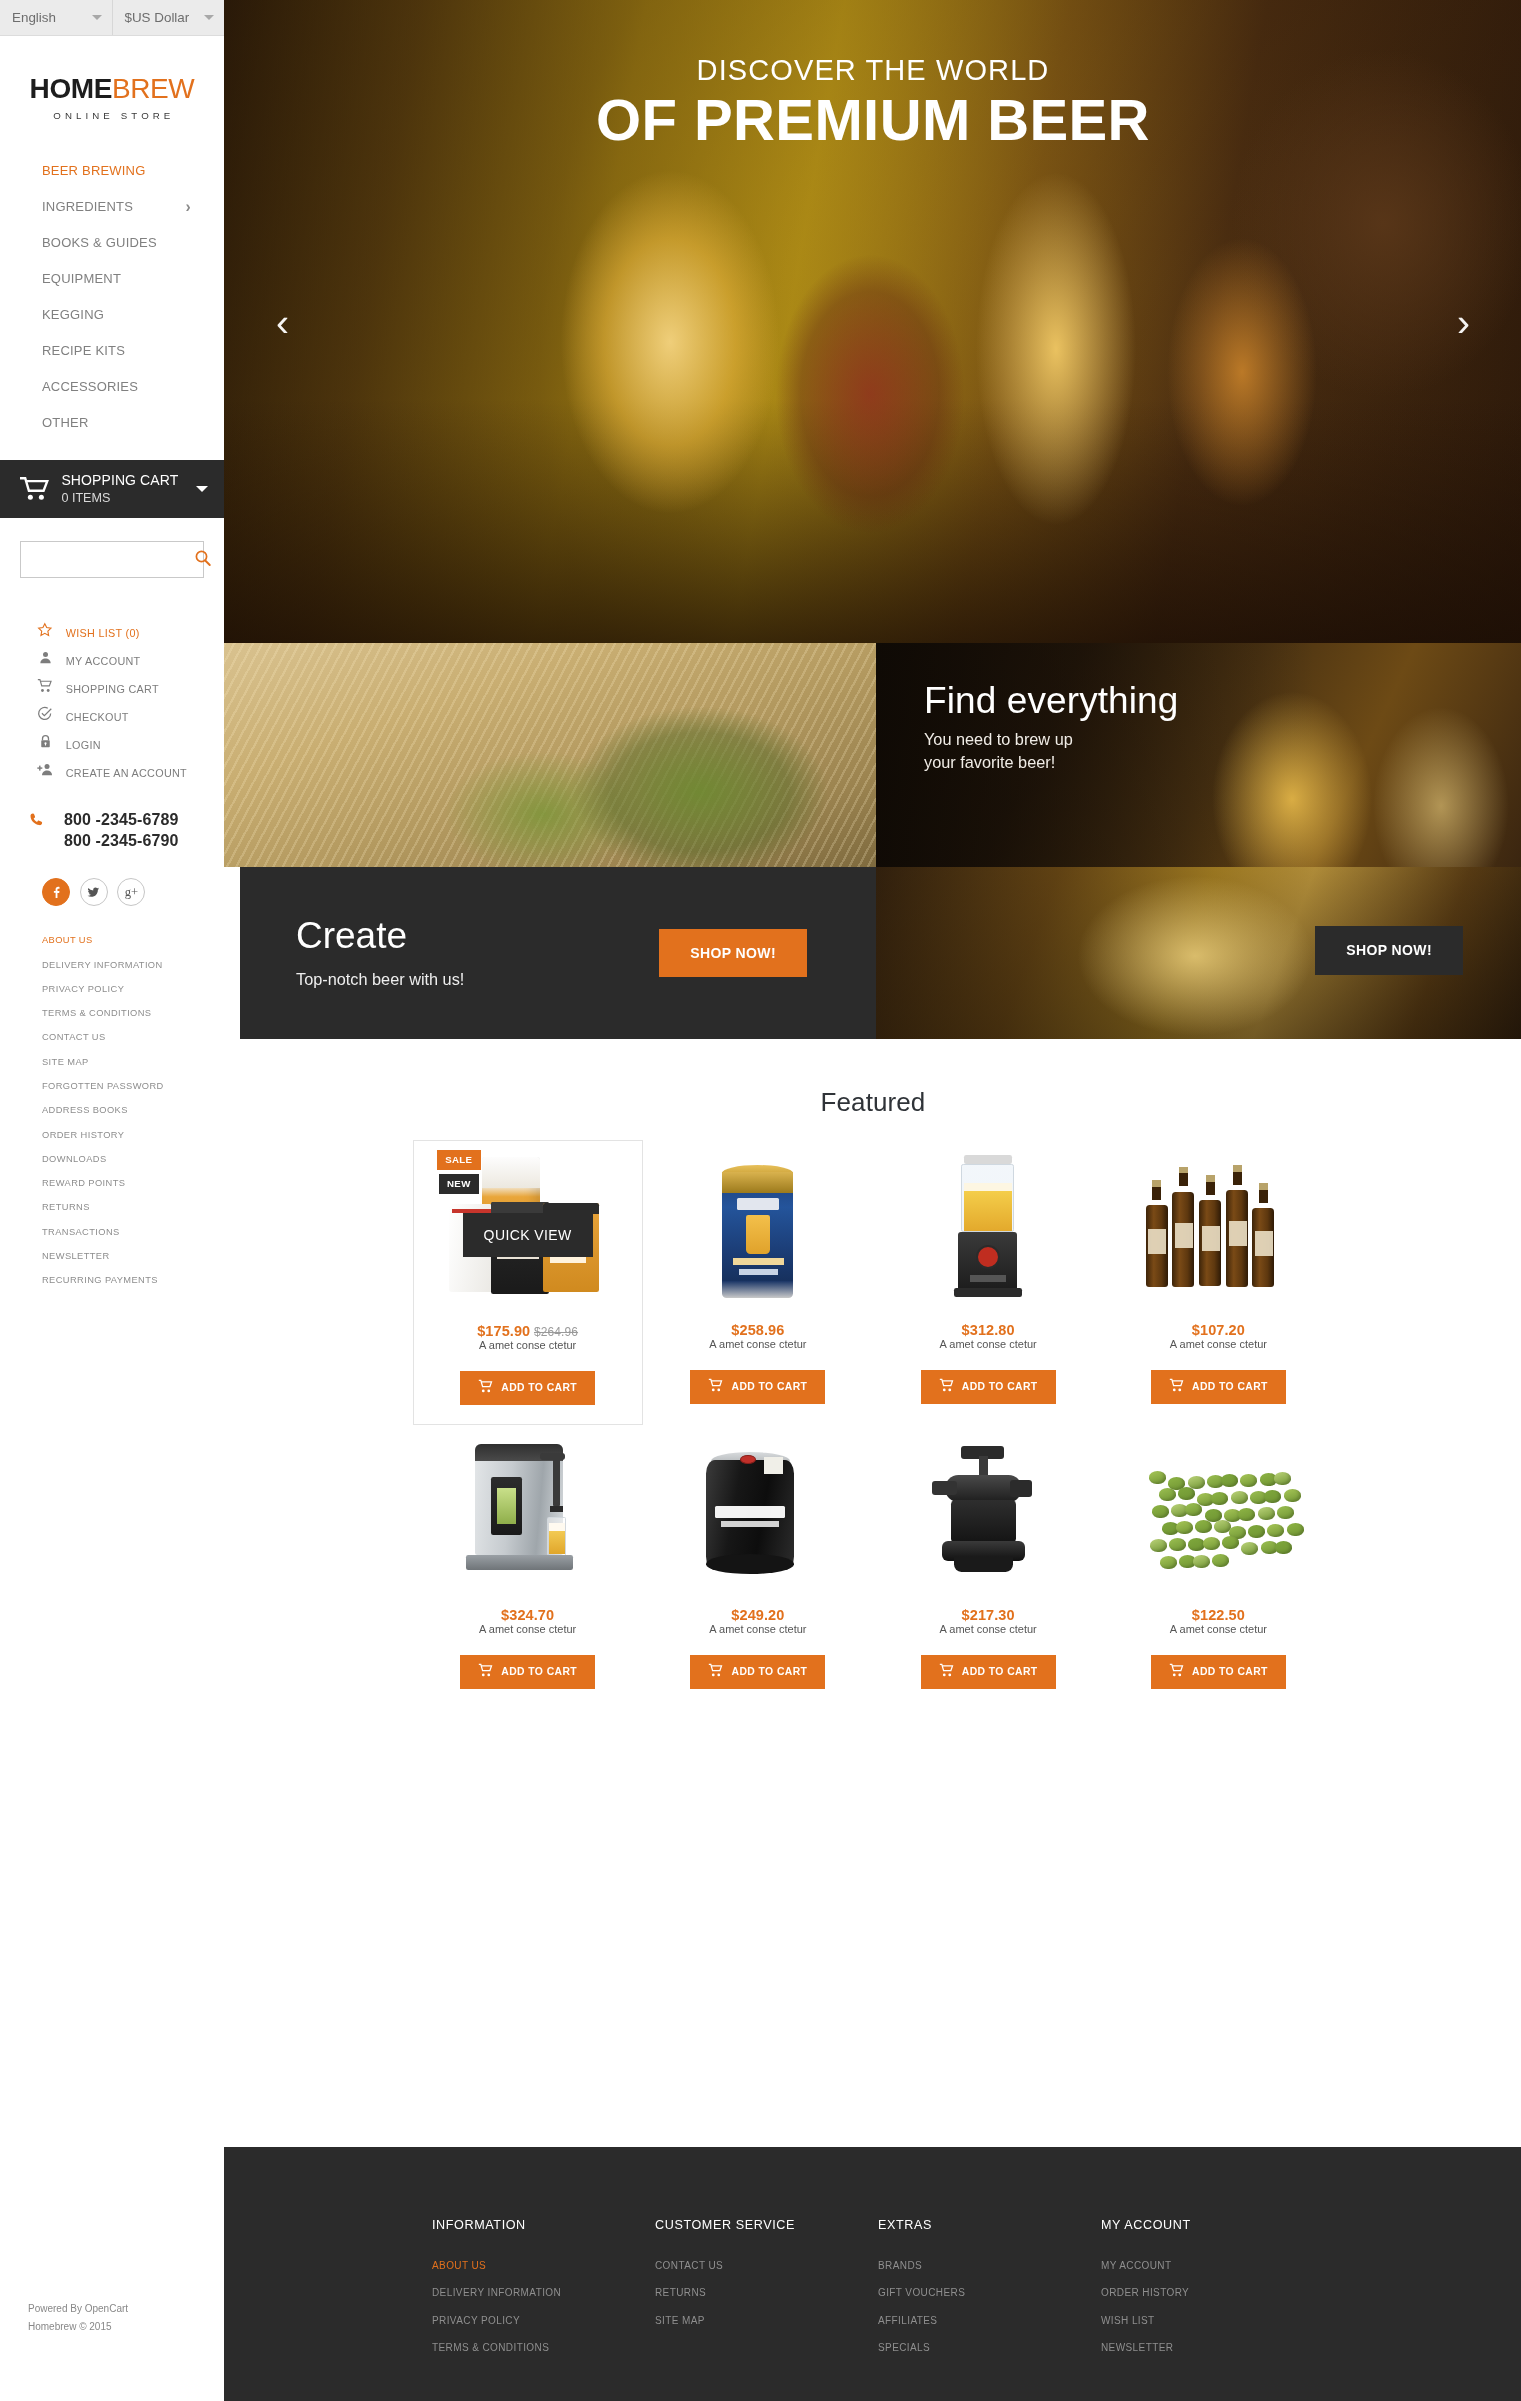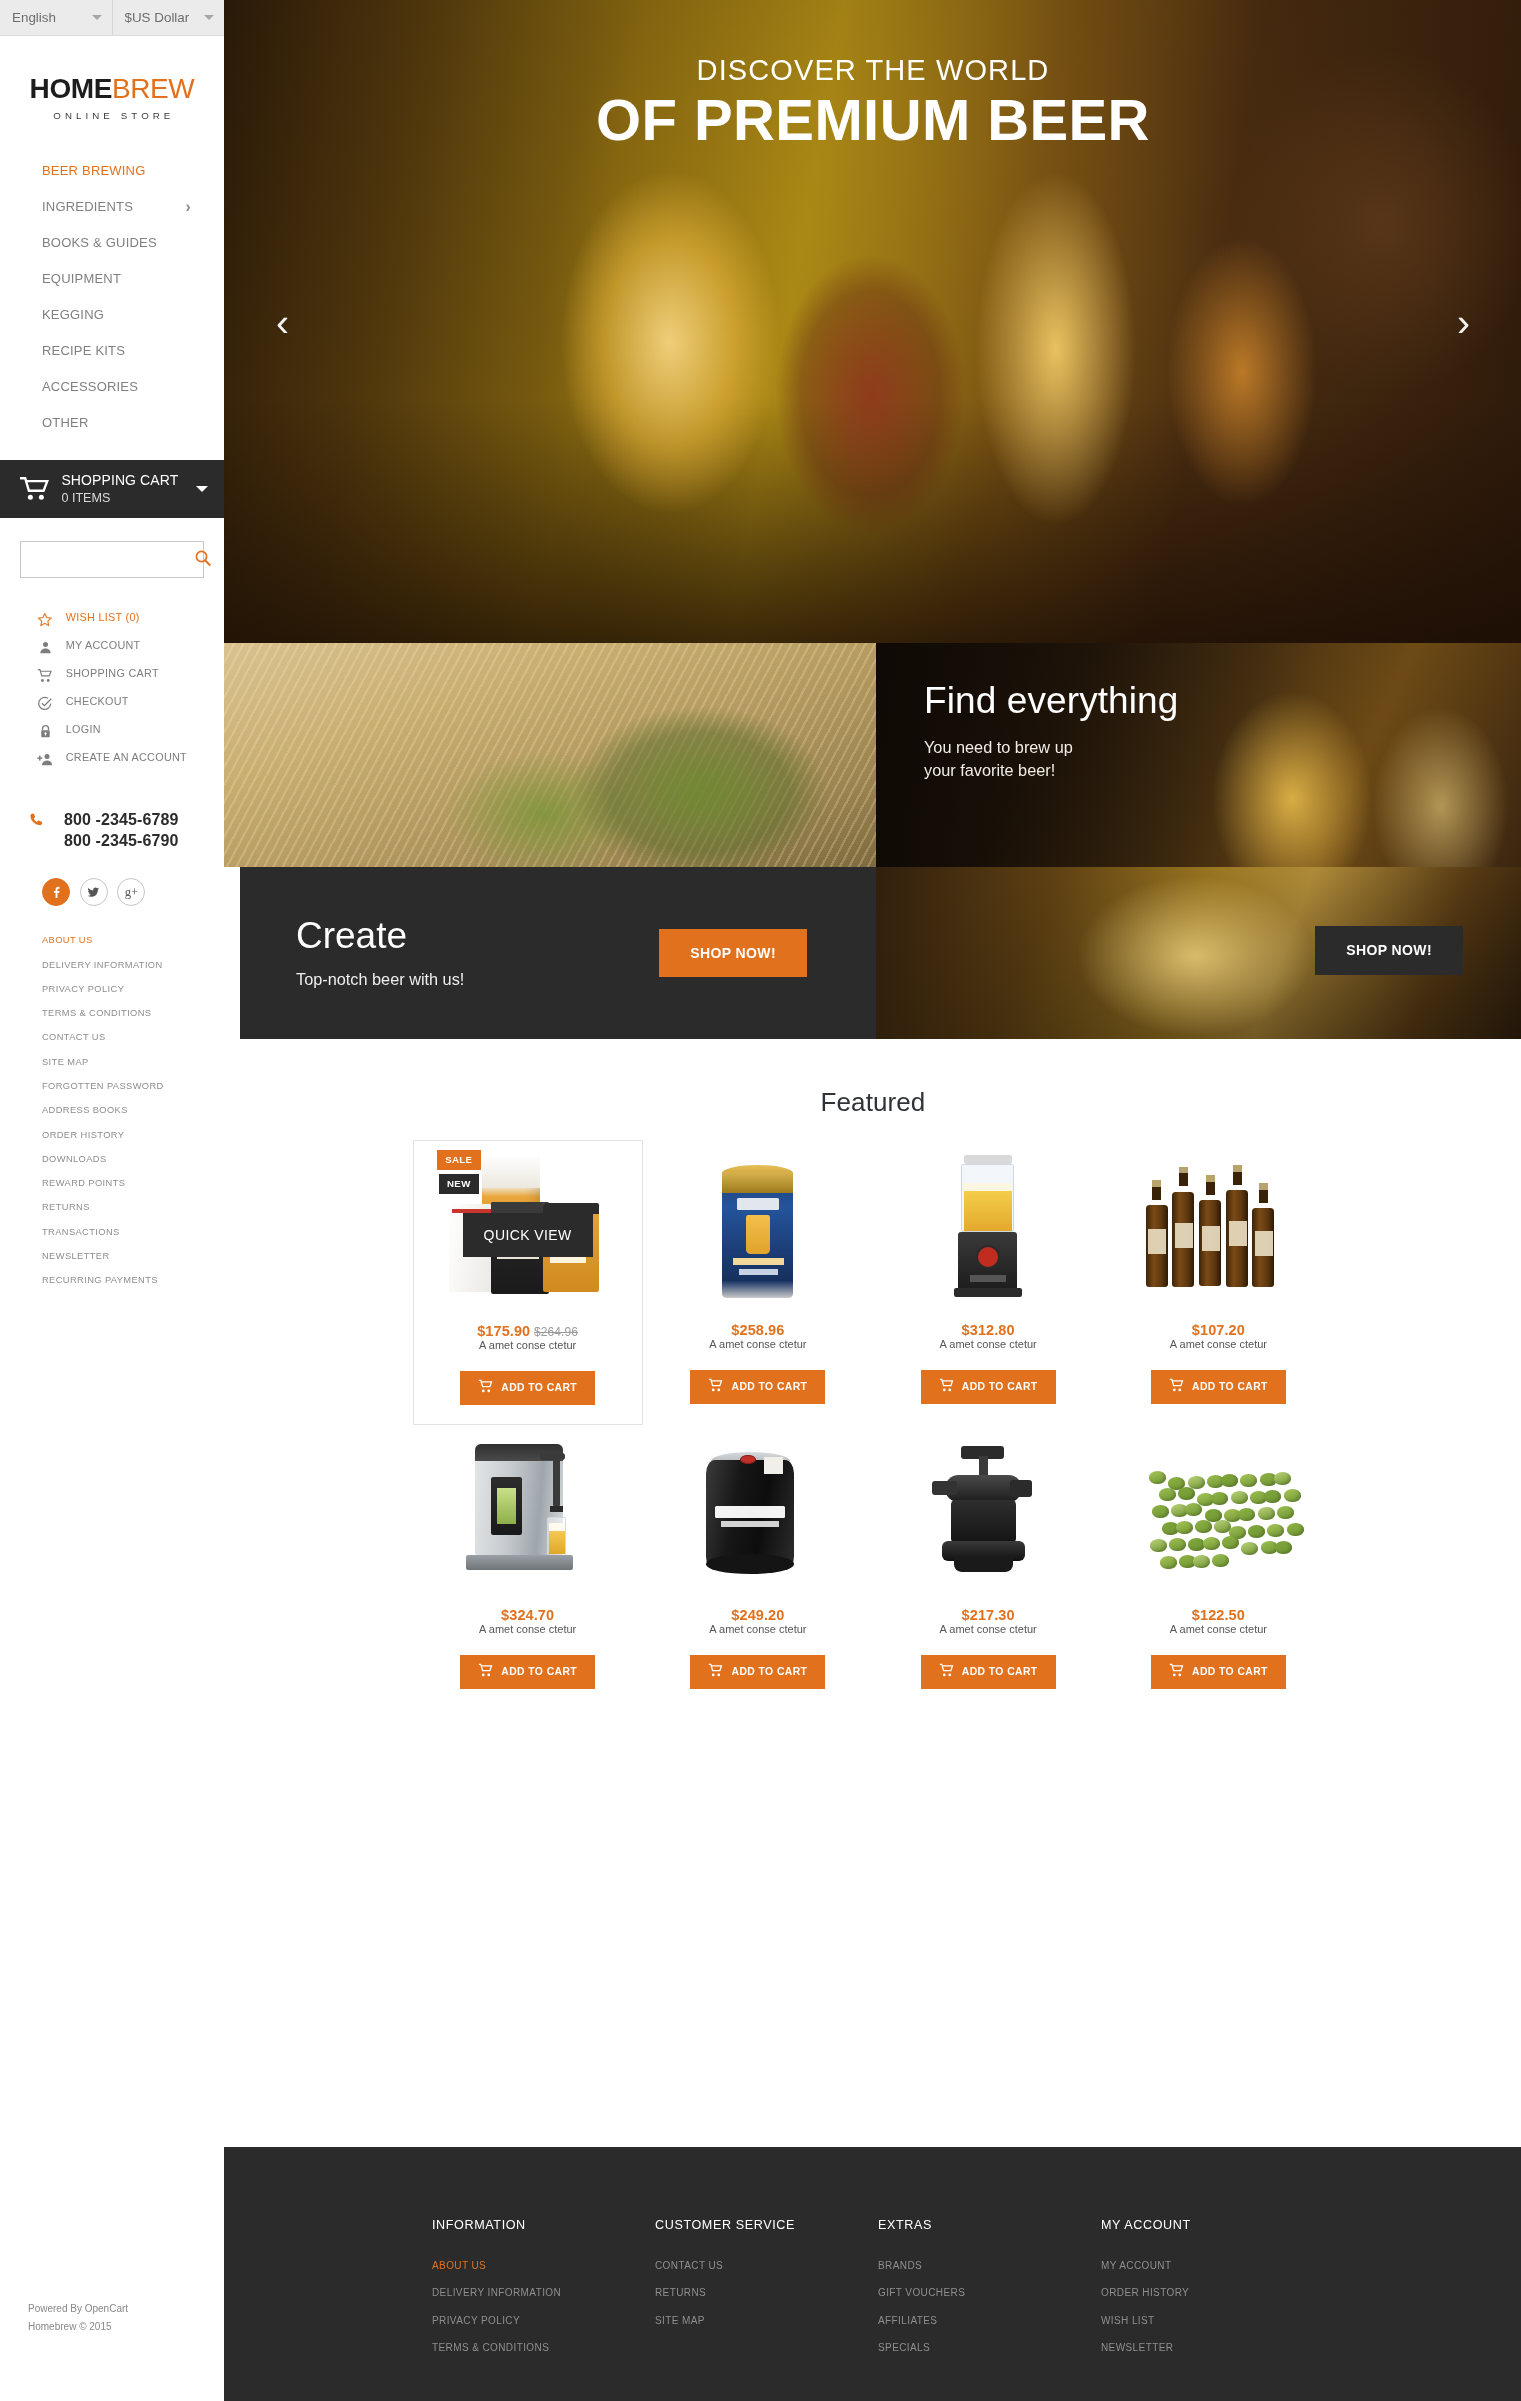--- a/index.html
+++ b/index.html
@@ -52,21 +52,21 @@
   .caret-w { width:0;height:0;border-left:6px solid transparent;border-right:6px solid transparent;border-top:6.7px solid #fff; }
 
   .search-box {
     margin:23px 20px 0 20px; height:37px; border:0.7px solid #c9c9c9;
     display:flex; align-items:center; background:#fff;
   }
   .search-box input { flex:1; border:none; outline:none; height:100%; padding:0 9px; font-size:12px; font-family:inherit; color:#444; background:transparent;}
   .search-btn { width:36px; height:100%; display:flex; align-items:center; justify-content:center; background:transparent; border:none; cursor:pointer; }
 
   .acct-list { margin:33px 0 0 0; }
-  .acct-item { display:flex; align-items:flex-start; height:28px; padding-left:34px; cursor:pointer; }
+  .acct-item { display:flex; align-items:flex-end; height:28px; padding-left:34px; cursor:pointer; }
   .acct-item .ic { width:22px; height:18px; flex:0 0 22px; display:flex; align-items:center; justify-content:center; margin-right:9.7px; }
   .acct-item .lbl { font-size:10.8px; color:#7d7d7d; letter-spacing:0.3px; }
   .acct-item.hl .lbl { color:#e2711d; }
 
   .phones { margin:30px 0 0 28px; display:flex; align-items:flex-start; }
   .phone-ico { width:21px; flex:0 0 21px; margin-top:2.2px; }
   .phone-nums { margin-left:15px; }
   .phone-num { font-size:16px; font-weight:bold; color:#2b2b2b; letter-spacing:0.1px; line-height:1.32; }
 
   .social { display:flex; gap:9.7px; margin:27px 0 0 42px; }
@@ -121,21 +121,21 @@
   .promo-r { position:relative; width:646px; height:224px; overflow:hidden;
     background:linear-gradient(115deg,#1c1209 0%,#2a1b0c 28%,#4a3212 52%,#6d4a15 72%,#3a2510 100%);}
   .promo-r::after{content:"";position:absolute;inset:0;
     background:
       radial-gradient(ellipse 111px 149px at 416px 156px, rgba(248,200,80,.8) 0%, rgba(0,0,0,0) 72%),
       radial-gradient(ellipse 97px 141px at 565px 163px, rgba(255,225,140,.55) 0%, rgba(0,0,0,0) 70%),
       linear-gradient(to right, rgba(12,8,4,.82) 0%, rgba(12,8,4,.25) 45%, rgba(0,0,0,0) 68%);
   }
   .promo-r-copy { position:absolute; left:48px; top:39px; z-index:3; }
   .promo-r-h { font-size:37px; color:#fff; font-weight:300; line-height:1.05; letter-spacing:0.1px;}
-  .promo-r-p { font-size:16.3px; color:#f0ece6; font-weight:300; line-height:1.45; margin-top:15px;}
+  .promo-r-p { font-size:16.3px; color:#f0ece6; font-weight:300; line-height:1.45; margin-top:7px;}
 
   
   .create-row { position:relative; width:1298px; height:172px; }
   .create-l { position:absolute; left:16px; top:0; width:652px; height:172px; background:#2b2b2b;
     display:flex; align-items:center; }
   .create-txt { margin-left:56px; }
   .create-h { font-size:37px; color:#fff; font-weight:300; line-height:1; }
   .create-p { font-size:16.3px; color:#eee; font-weight:300; margin-top:16.3px;}
   .btn-shop { margin-left:auto; margin-right:85px; background:#e2711d; color:#fff; border:none;
     font-size:14px; font-weight:bold; letter-spacing:0.4px; padding:16.3px 31px; cursor:pointer; font-family:inherit;}

